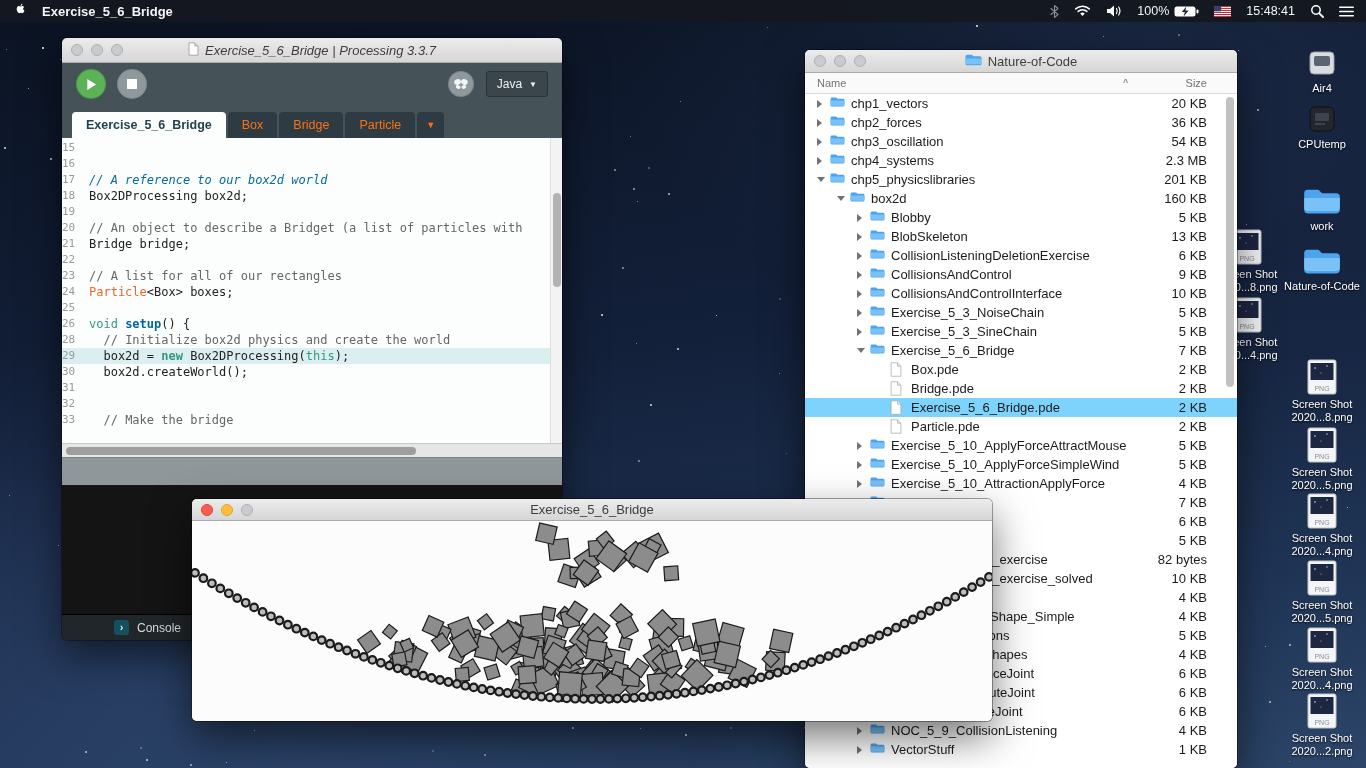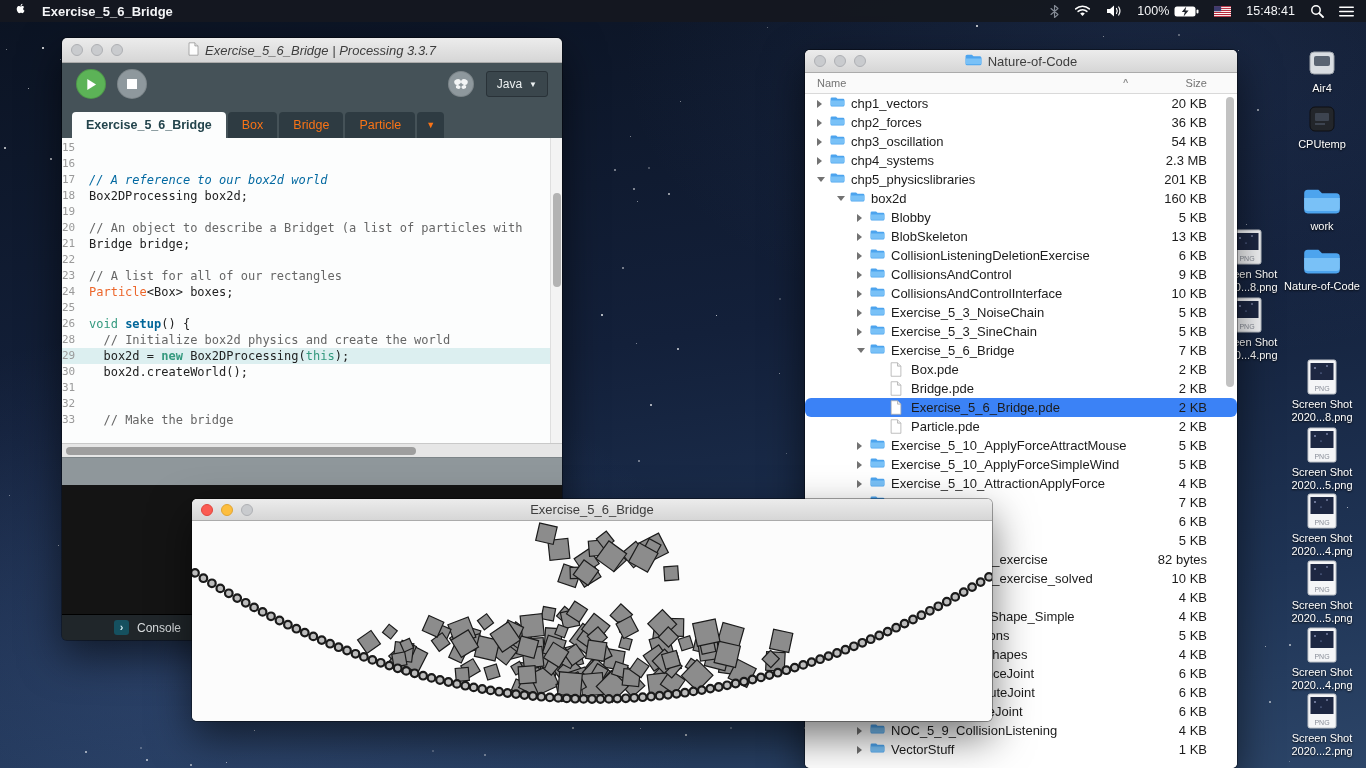--- a/index.html
+++ b/index.html
@@ -53,21 +53,21 @@
   .console-ic { width:15px; height:15px; background:#15505f; color:#cfe8ee; border-radius:3px; font-size:11px; line-height:14px; text-align:center; font-weight:bold; }
 
   
   #finder { left:805px; top:50px; width:432px; height:718px; z-index:20; background:#fff; }
   #finder-header { position:absolute; top:23px; left:0; right:0; height:21px; background:#fafafa; border-bottom:1px solid #d9d9d9; font-size:11px; color:#737373; }
   .fh-name { position:absolute; left:12px; top:4px; }
   .fh-caret { position:absolute; left:318px; top:4px; font-size:9px; font-weight:bold; color:#8a8a8a; }
   .fh-size { position:absolute; right:30px; top:4px; }
   #finder-rows { position:absolute; top:44px; left:0; right:0; bottom:0; background:#fff; overflow:hidden; }
   .f-row { position:relative; height:19px; font-size:13px; color:#1c1c1c; }
-  .f-row.selected { background:#3b82f6;border-radius:6px; }
+  .f-row.selected { background:#7dd3fc; }
   .tri { position:absolute; top:6px; width:0; height:0; }
   .tri.right { border-left:5px solid #727272; border-top:4px solid transparent; border-bottom:4px solid transparent; }
   .tri.down  { border-top:5px solid #727272; border-left:4px solid transparent; border-right:4px solid transparent; margin-top:1px; }
   .f-icon { position:absolute; top:2px; }
   .f-icon svg { display:block; }
   .f-name { position:absolute; top:2px; white-space:nowrap; }
   .f-size { position:absolute; right:30px; top:2px; }
   .f-scrollthumb { position:absolute; right:3px; top:47px; width:8px; height:290px; background:#c2c2c2; border-radius:4px; z-index:5; }
 
   

